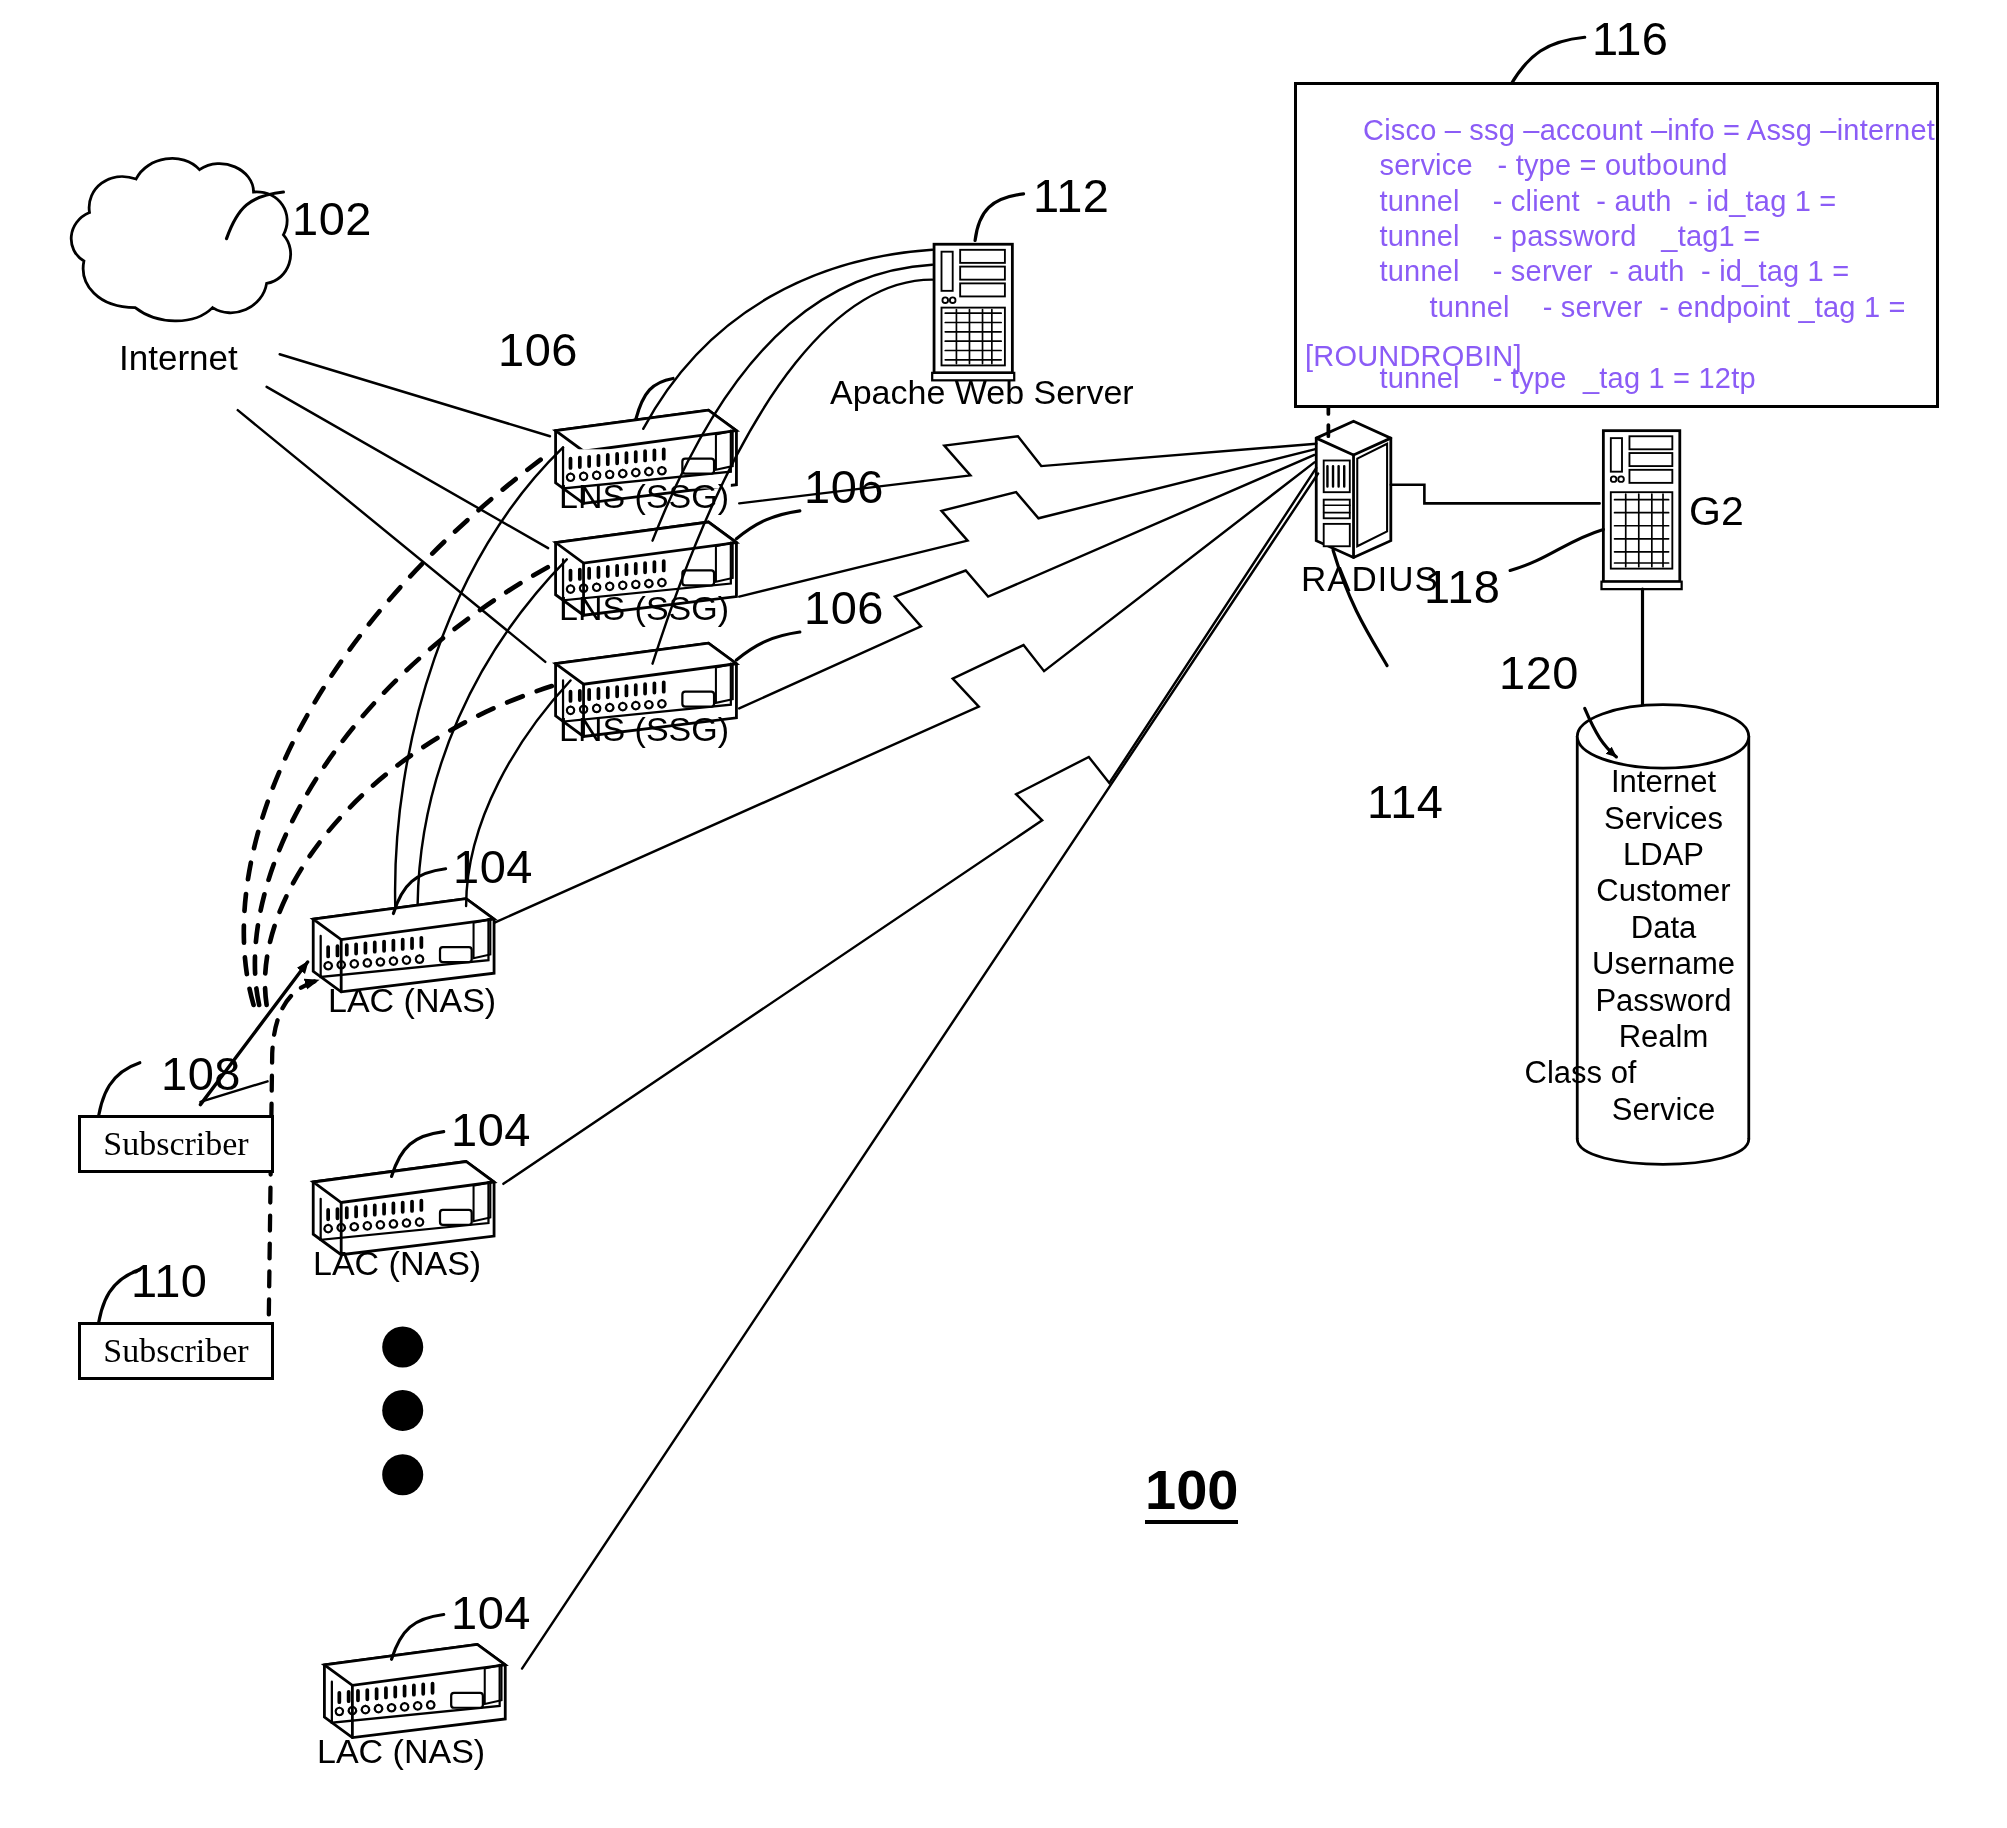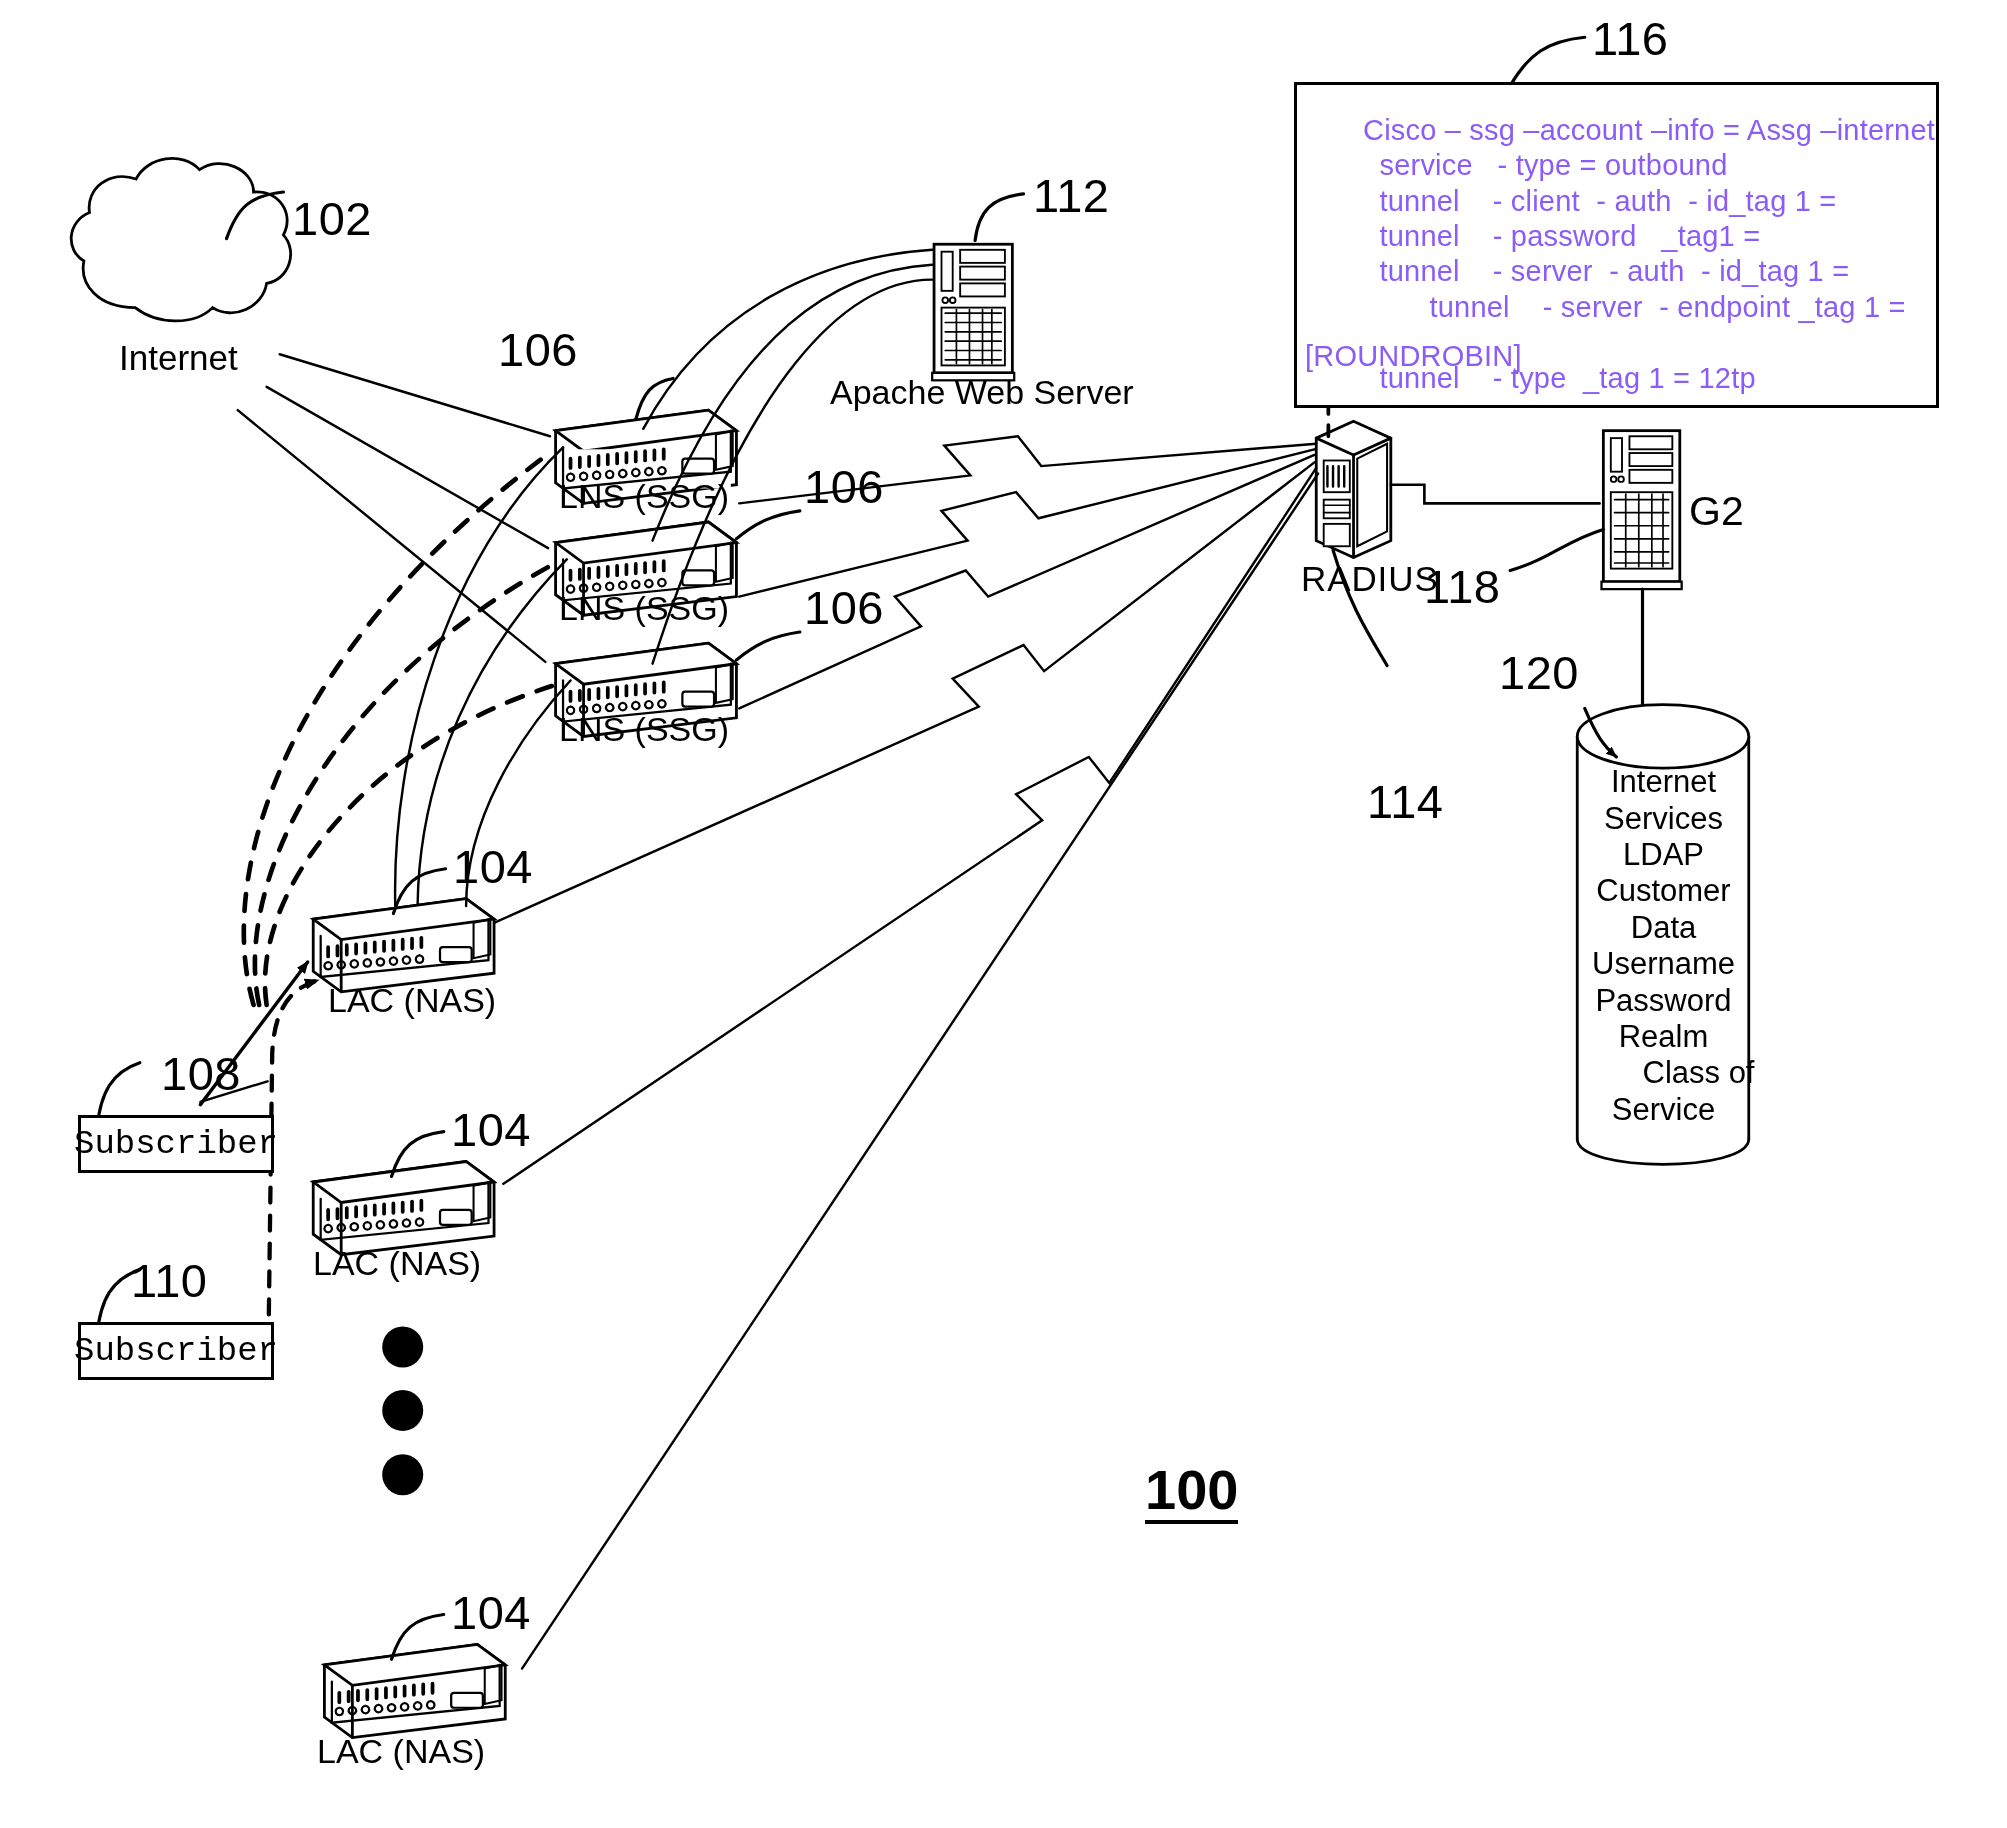--- a/index.html
+++ b/index.html
@@ -88,21 +88,21 @@
   .sub-box {
     position: absolute;
     border: 3.7px solid #000;
     background: #fff;
     box-sizing: border-box;
     display: flex;
     align-items: center;
     justify-content: center;
   }
   .sub-box span {
-    font-family: Liberation Mono, monospace;
+    font-family: Liberation Serif, serif;
     font-size: 34px;
     color: #000;
   }
   .cfg-box {
     position: absolute;
     border: 3.7px solid #000;
     background: #fff;
     box-sizing: border-box;
   }
 </style>
@@ -413,21 +413,21 @@
 <div class="ref-num" style="left:1499px; top:645px;">120</div>
 
 <div class="db-line" style="left:1575px; top:764px;">Internet</div>
 <div class="db-line" style="left:1575px; top:801px;">Services</div>
 <div class="db-line" style="left:1575px; top:837px;">LDAP</div>
 <div class="db-line" style="left:1575px; top:873px;">Customer</div>
 <div class="db-line" style="left:1575px; top:910px;">Data</div>
 <div class="db-line" style="left:1575px; top:946px;">Username</div>
 <div class="db-line" style="left:1575px; top:983px;">Password</div>
 <div class="db-line" style="left:1575px; top:1019px;">Realm</div>
-<div class="db-line" style="left:1610px; top:1055px;">Class of</div>
+<div class="db-line" style="left:1492px; top:1055px;">Class of</div>
 <div class="db-line" style="left:1575px; top:1092px;">Service</div>
 
 <div class="cfg-box" style="left:1294px; top:82px; width:645px; height:326px;"></div>
 <div class="ref-num" style="left:1592px; top:11.2px;">116</div>
 
 <div class="cfg-line" style="left:1363px; top:114px;">Cisco – ssg –account –info = Assg –internet</div>
 <div class="cfg-line" style="left:1363px; top:149px;">  service   - type = outbound</div>
 <div class="cfg-line" style="left:1363px; top:185px;">  tunnel    - client  - auth  - id_tag 1 =</div>
 <div class="cfg-line" style="left:1363px; top:220px;">  tunnel    - password   _tag1 =</div>
 <div class="cfg-line" style="left:1363px; top:255px;">  tunnel    - server  - auth  - id_tag 1 =</div>

